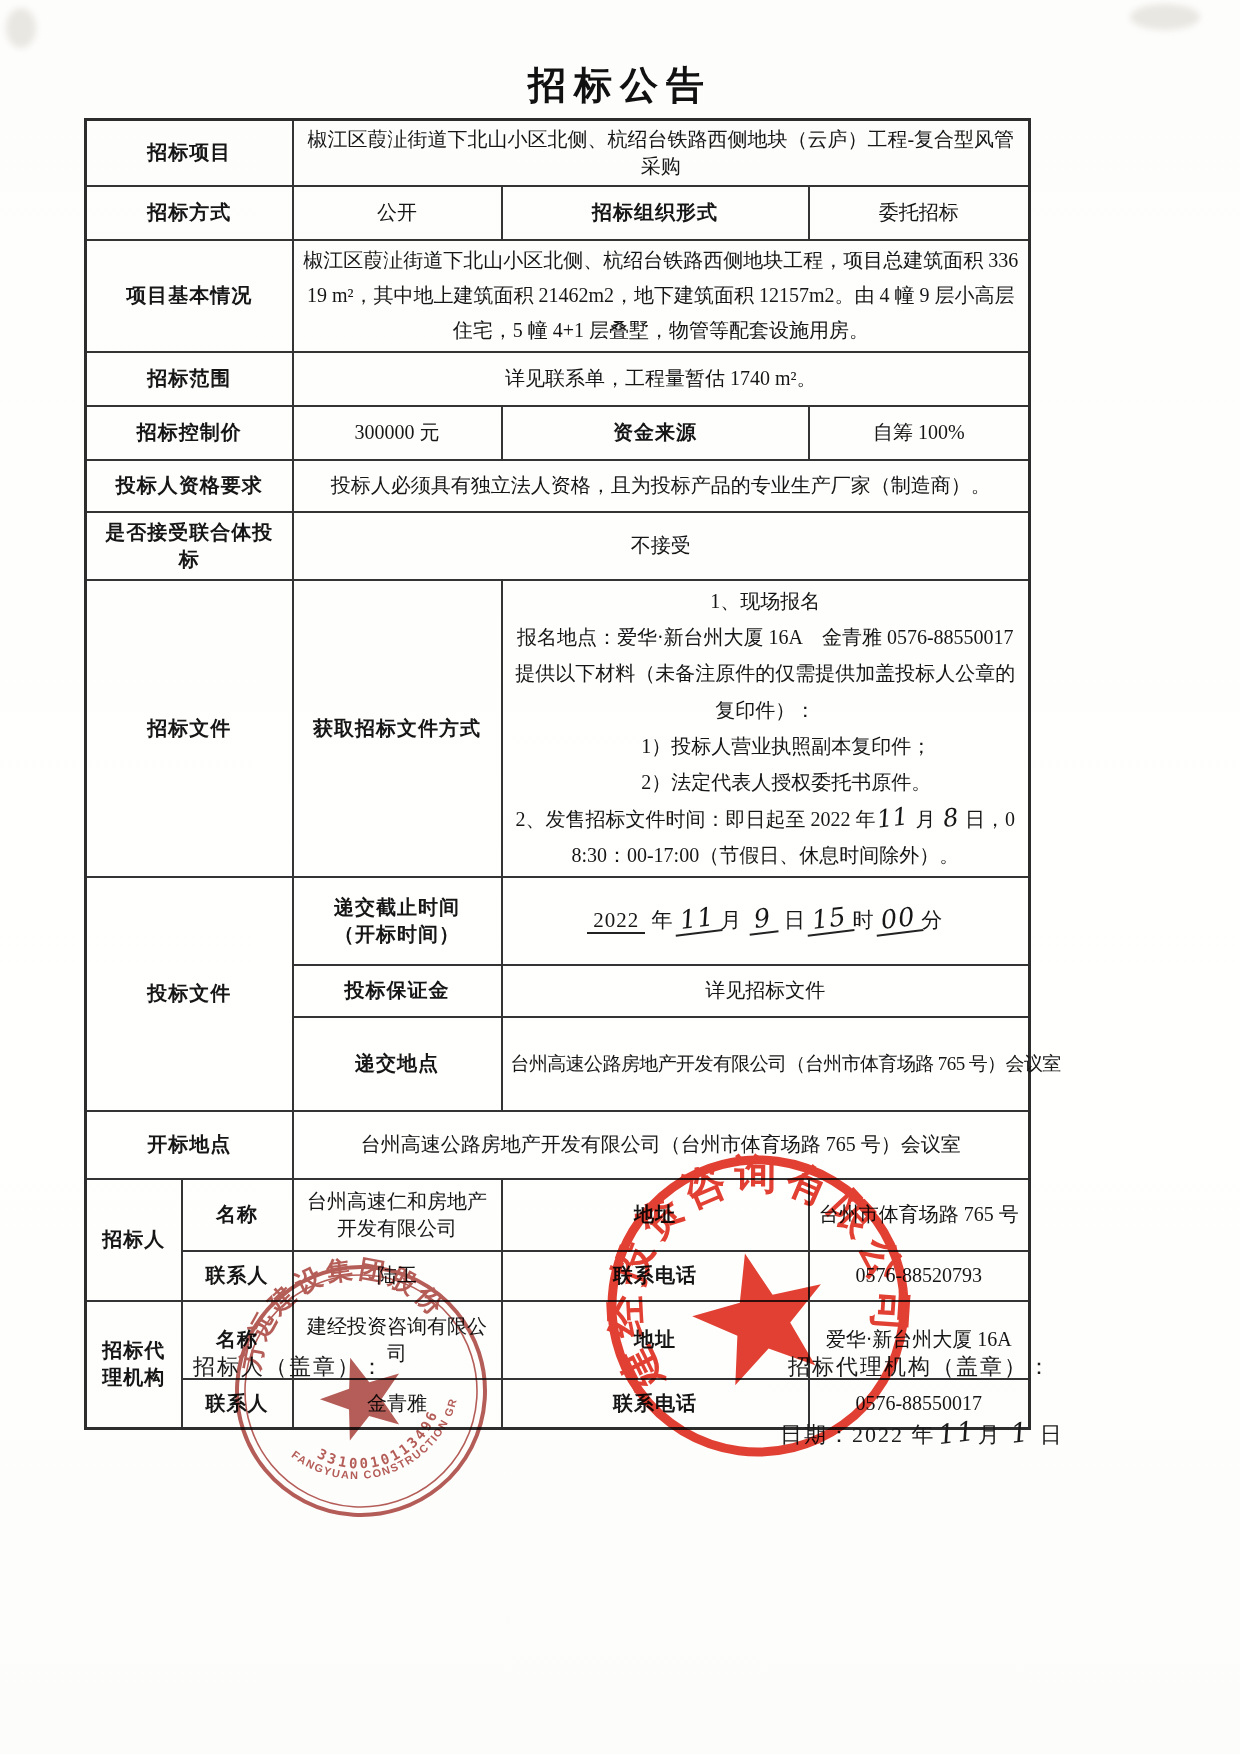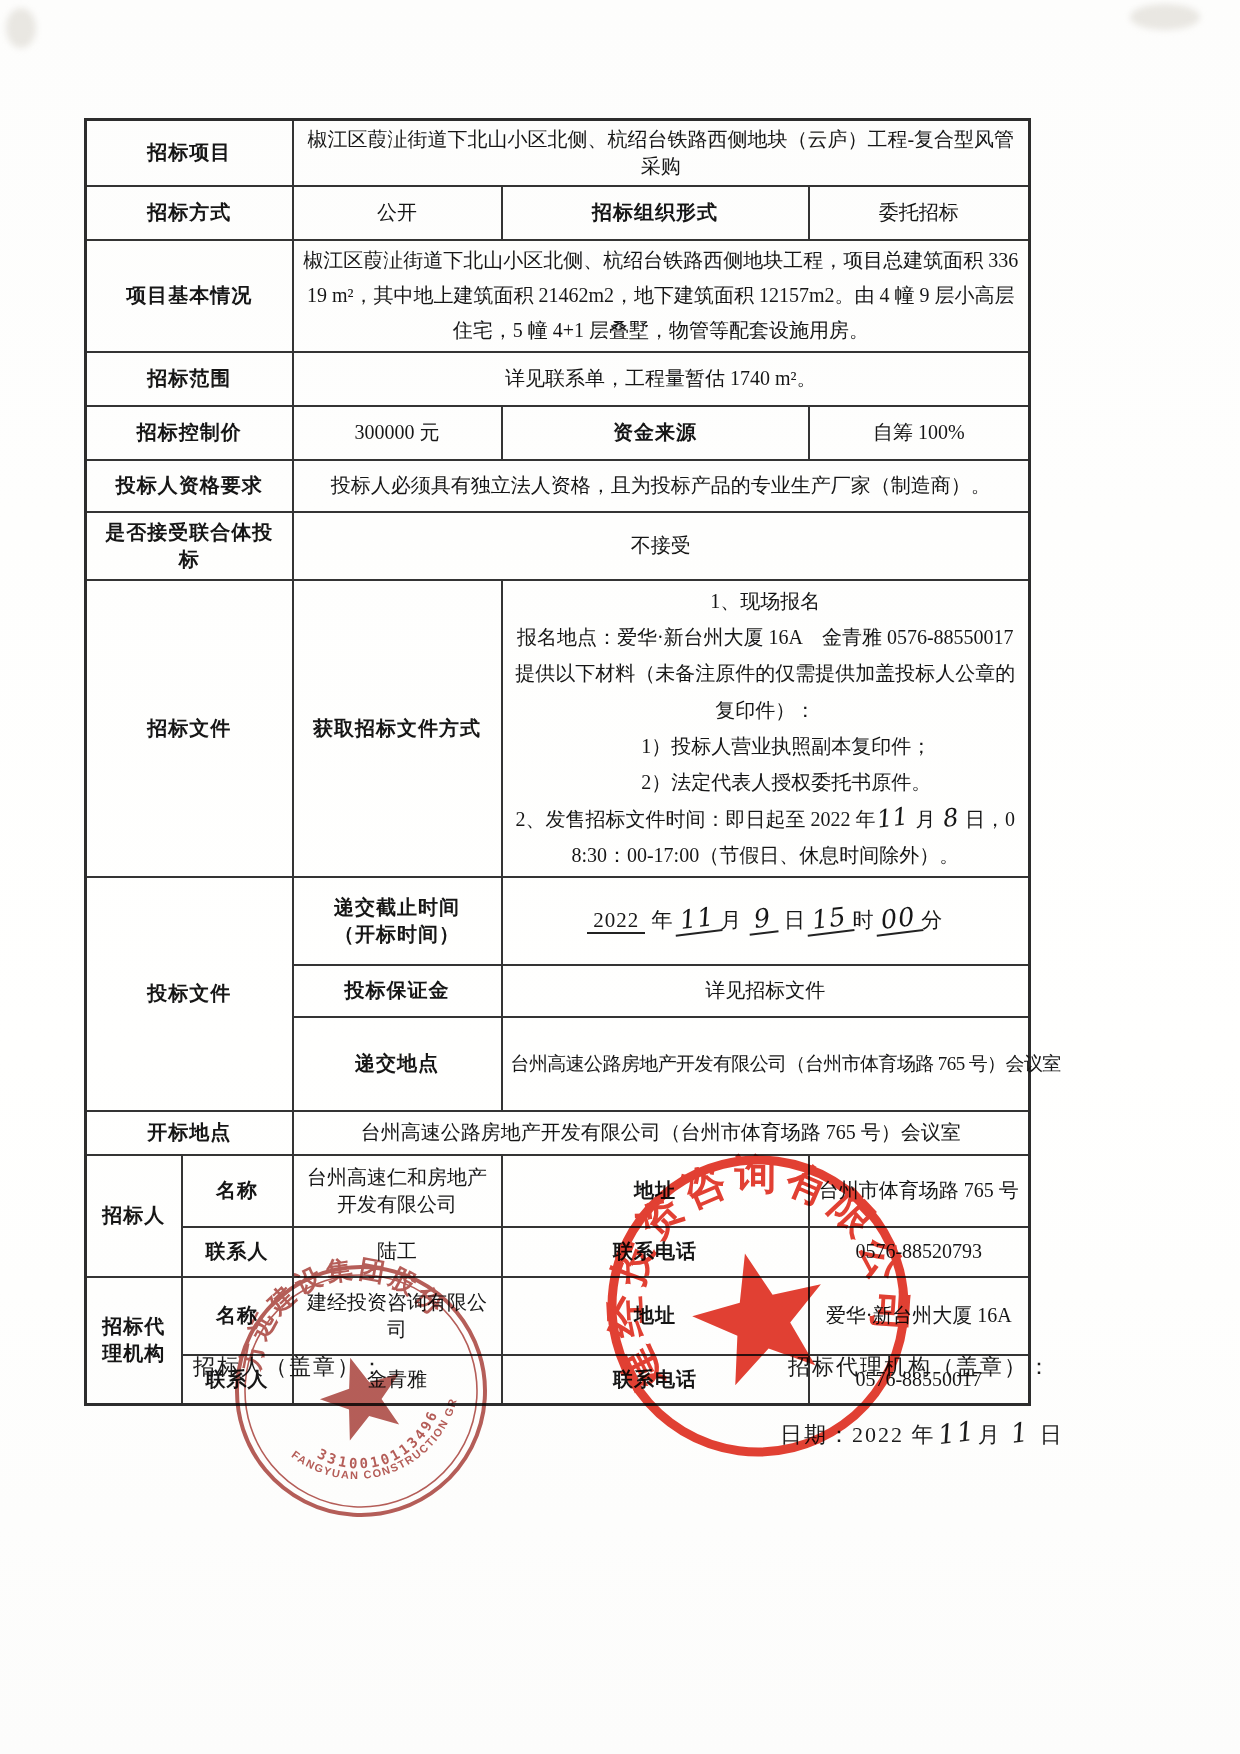--- a/index.html
+++ b/index.html
@@ -52,20 +52,21 @@
   .stamp{position:absolute;pointer-events:none;mix-blend-mode:multiply;z-index:5;}
   .stamp-left{left:226px;top:1256px;opacity:0.82;}
   .stamp-right{left:598px;top:1146px;opacity:0.9;}
   .smudge{position:absolute;background:#e9e7e2;border-radius:50%;filter:blur(3px);}
 </style>
 </head>
 <body>
 
 <div class="page">
 
+  <div class="doc-title">招标公告</div>
 
   <table class="main">
     <colgroup>
       <col style="width:96px">
         <col style="width:111px">
         <col style="width:209px">
         <col style="width:307px">
         <col style="width:221px">
     </colgroup>
 
@@ -136,21 +137,21 @@
     <tr style="height:52px">
       <td class="lab">投标保证金</td>
       <td colspan="2" class="lft">详见招标文件</td>
     </tr>
 
     <tr style="height:94px">
       <td class="lab">递交地点</td>
       <td colspan="2" class="lft nowrap-tight">台州高速公路房地产开发有限公司（台州市体育场路 765 号）会议室</td>
     </tr>
 
-    <tr style="height:44px">
+    <tr style="height:68px">
       <td colspan="2" class="lab">开标地点</td>
       <td colspan="3" class="lft">台州高速公路房地产开发有限公司（台州市体育场路 765 号）会议室</td>
     </tr>
 
     <tr style="height:72px">
       <td rowspan="2" class="lab">招标人</td>
       <td class="lab">名称</td>
       <td class="ctr">台州高速仁和房地产开发有限公司</td>
       <td class="lab">地址</td>
       <td class="ctr">台州市体育场路 765 号</td>

